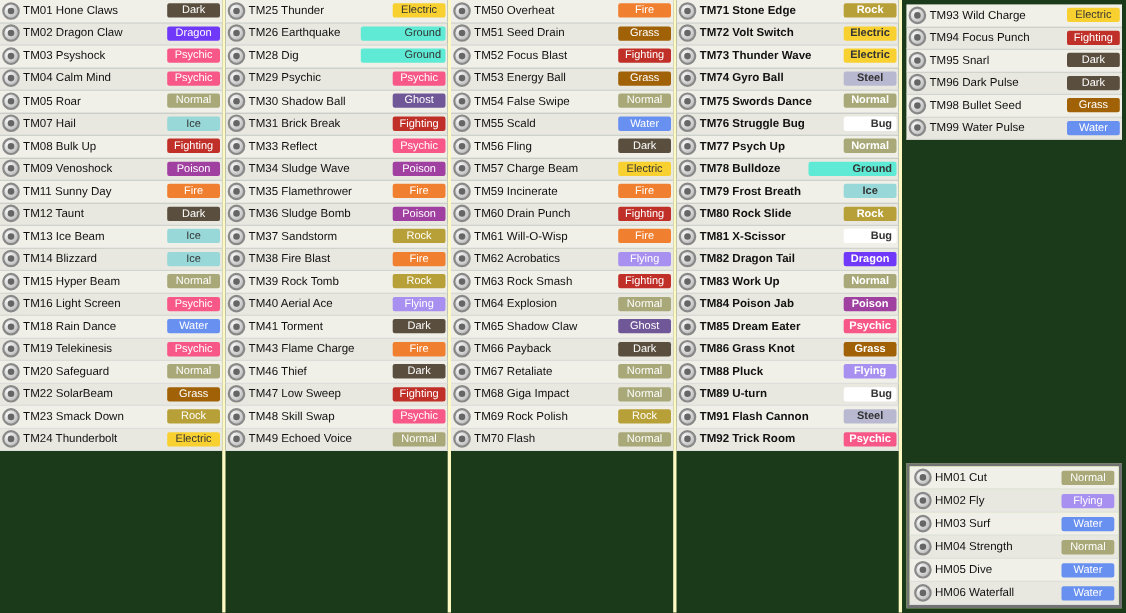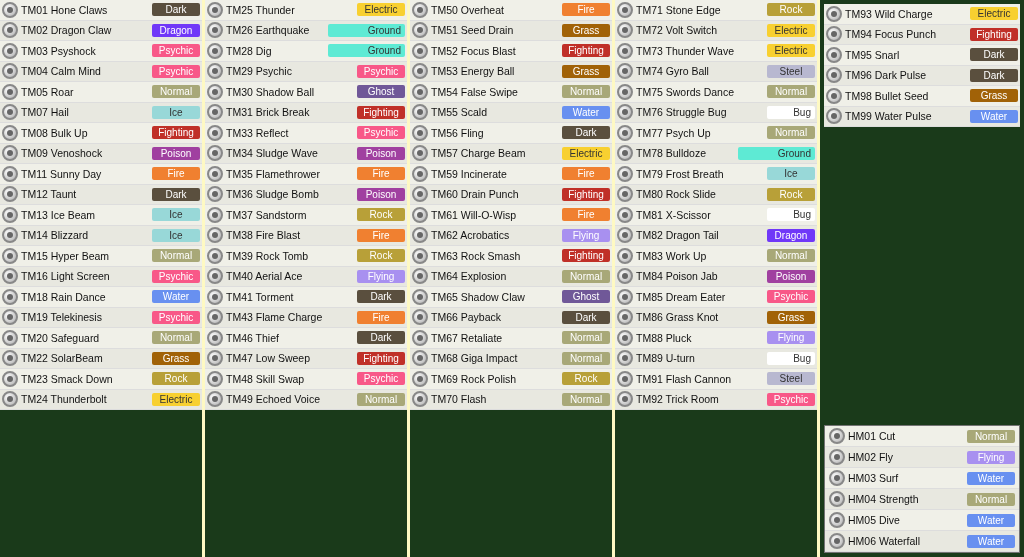--- a/index.html
+++ b/index.html
@@ -63,21 +63,21 @@
       color: #fff;
       padding: 1px 4px;
       border-radius: 2px;
       min-width: 48px;
       text-align: center;
       flex-shrink: 0;
     }
     .hm-section {
       margin-top: 10px;
       background: #bef264;
-      border: 1px solid #737373;
+      border: 3px solid #737373;
     }
     .hm-row {
       display: flex;
       align-items: center;
       height: 21px;
       border-bottom: 1px solid #ddd;
       padding: 0 4px;
       background: #f0f0e8;
     }
     .hm-row:nth-child(even) {
@@ -534,21 +534,21 @@
         <span class="tm-type type-Rock">Rock</span>
       </div>
       <div class="tm-row">
         <div class="tm-icon">
           <div class="tm-icon-inner"></div>
         </div>
         <span class="tm-name">TM70 Flash</span>
         <span class="tm-type type-Normal">Normal</span>
       </div>
     </div>
-    <div class="column" style="width: 205px; min-width: 205px;">
+    <div class="column" style="width: 205px; min-width: 205px; font-weight: bold;">
       <div class="tm-row">
         <div class="tm-icon">
           <div class="tm-icon-inner"></div>
         </div>
         <span class="tm-name">TM71 Stone Edge</span>
         <span class="tm-type type-Rock">Rock</span>
       </div>
       <div class="tm-row">
         <div class="tm-icon">
           <div class="tm-icon-inner"></div>

